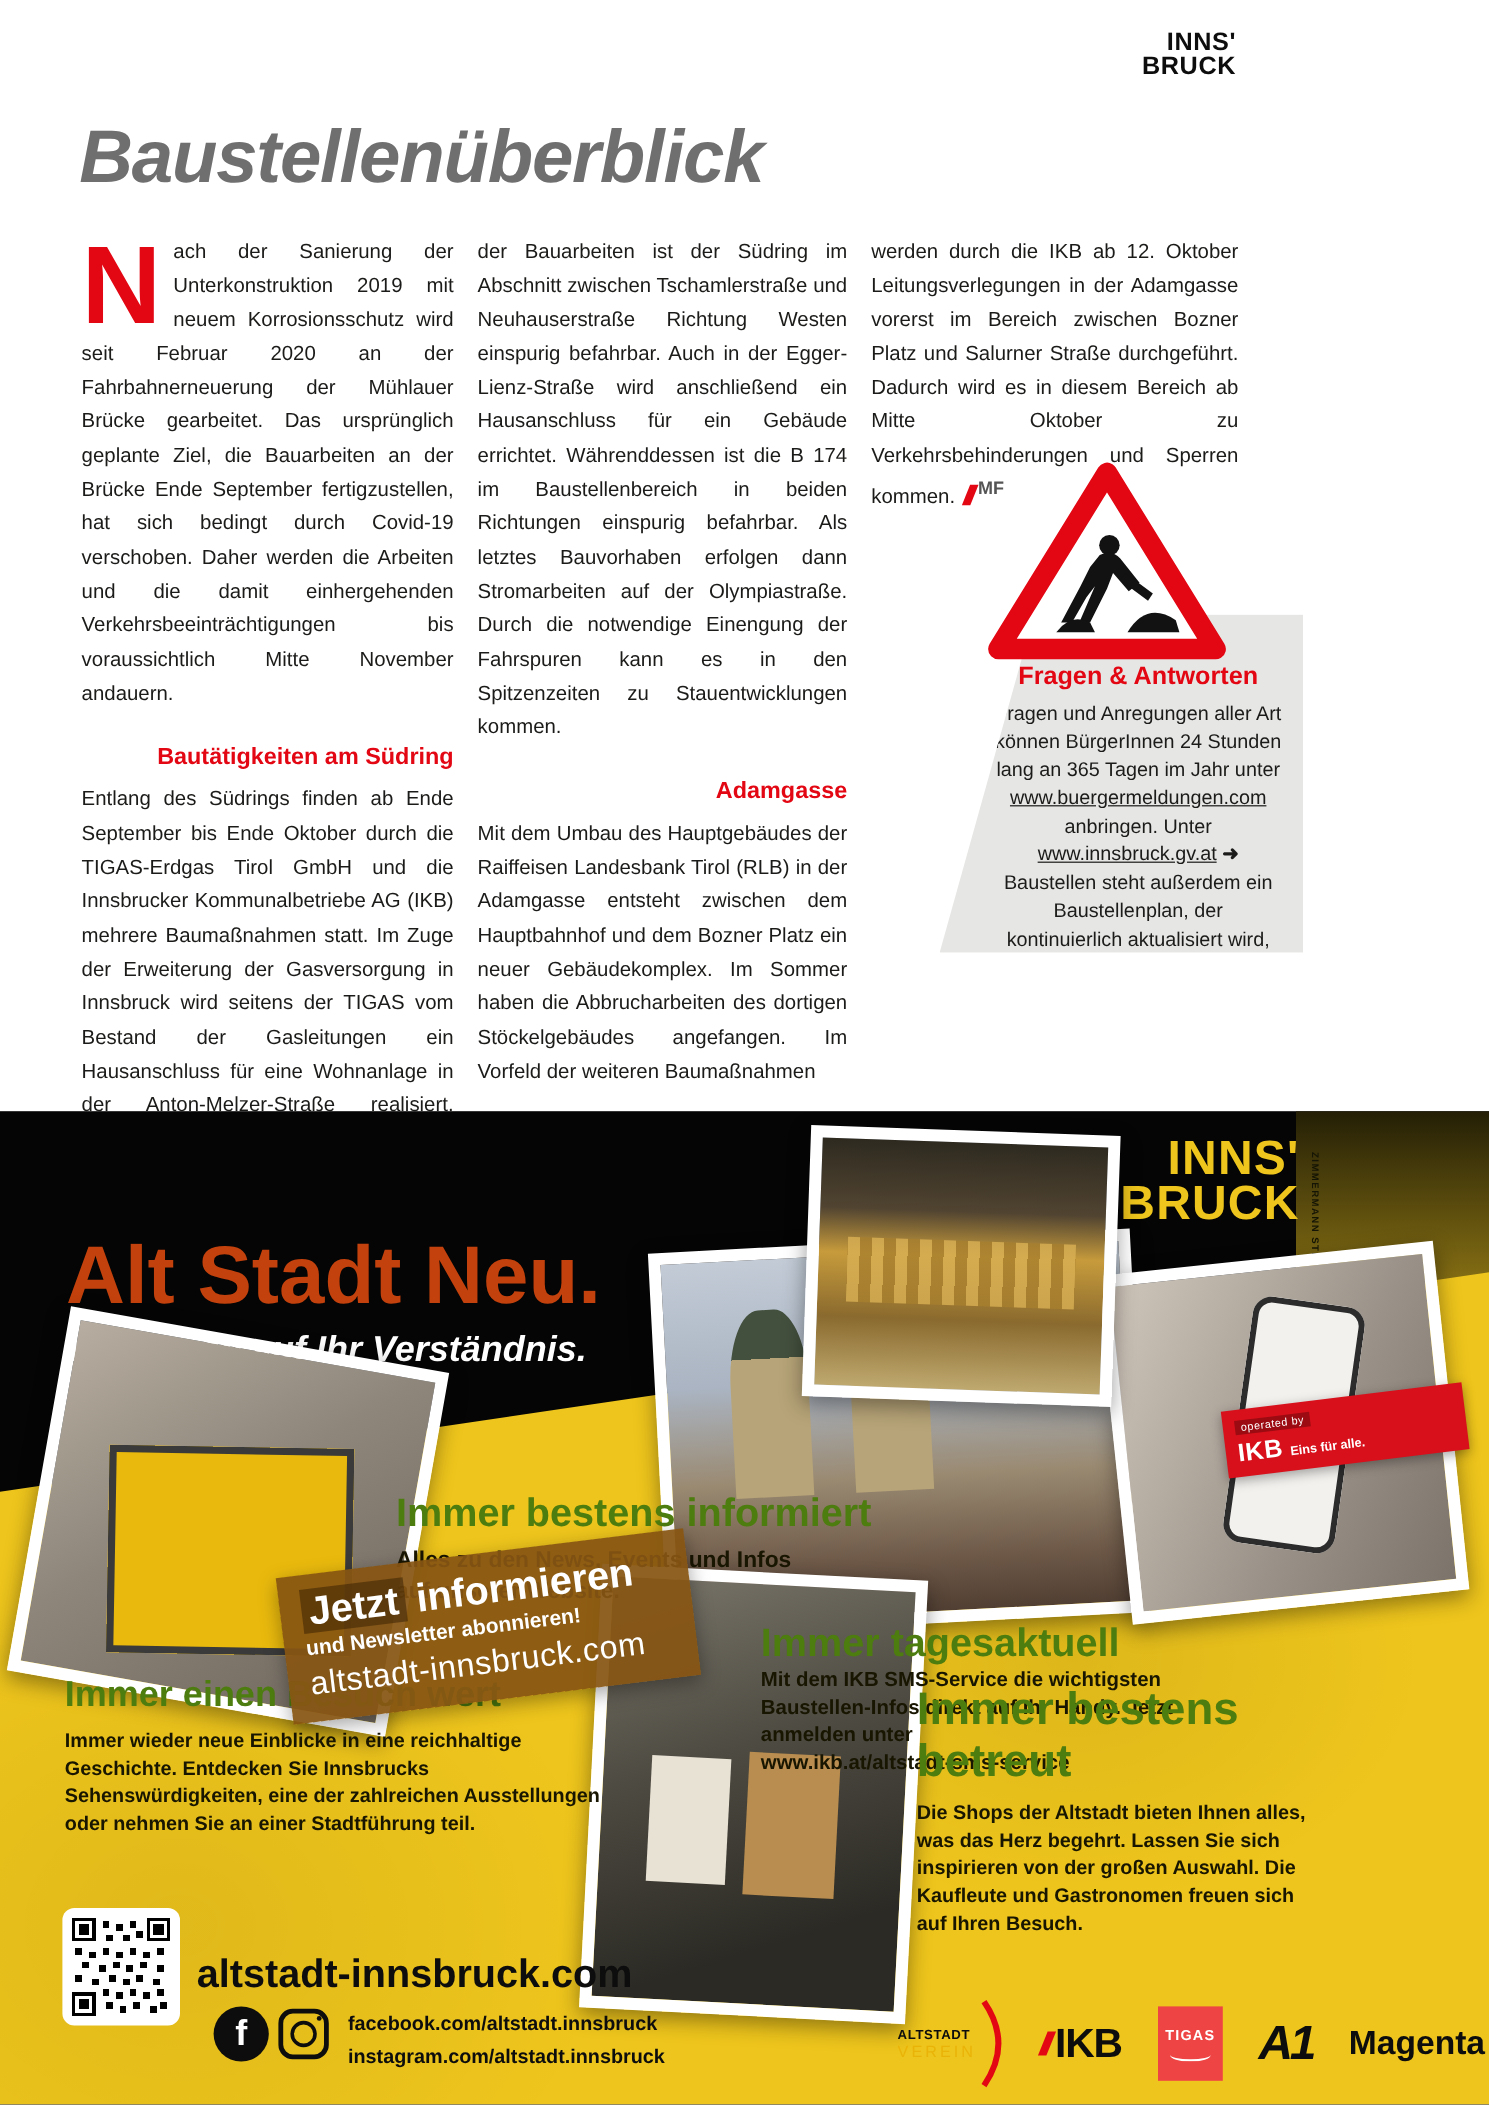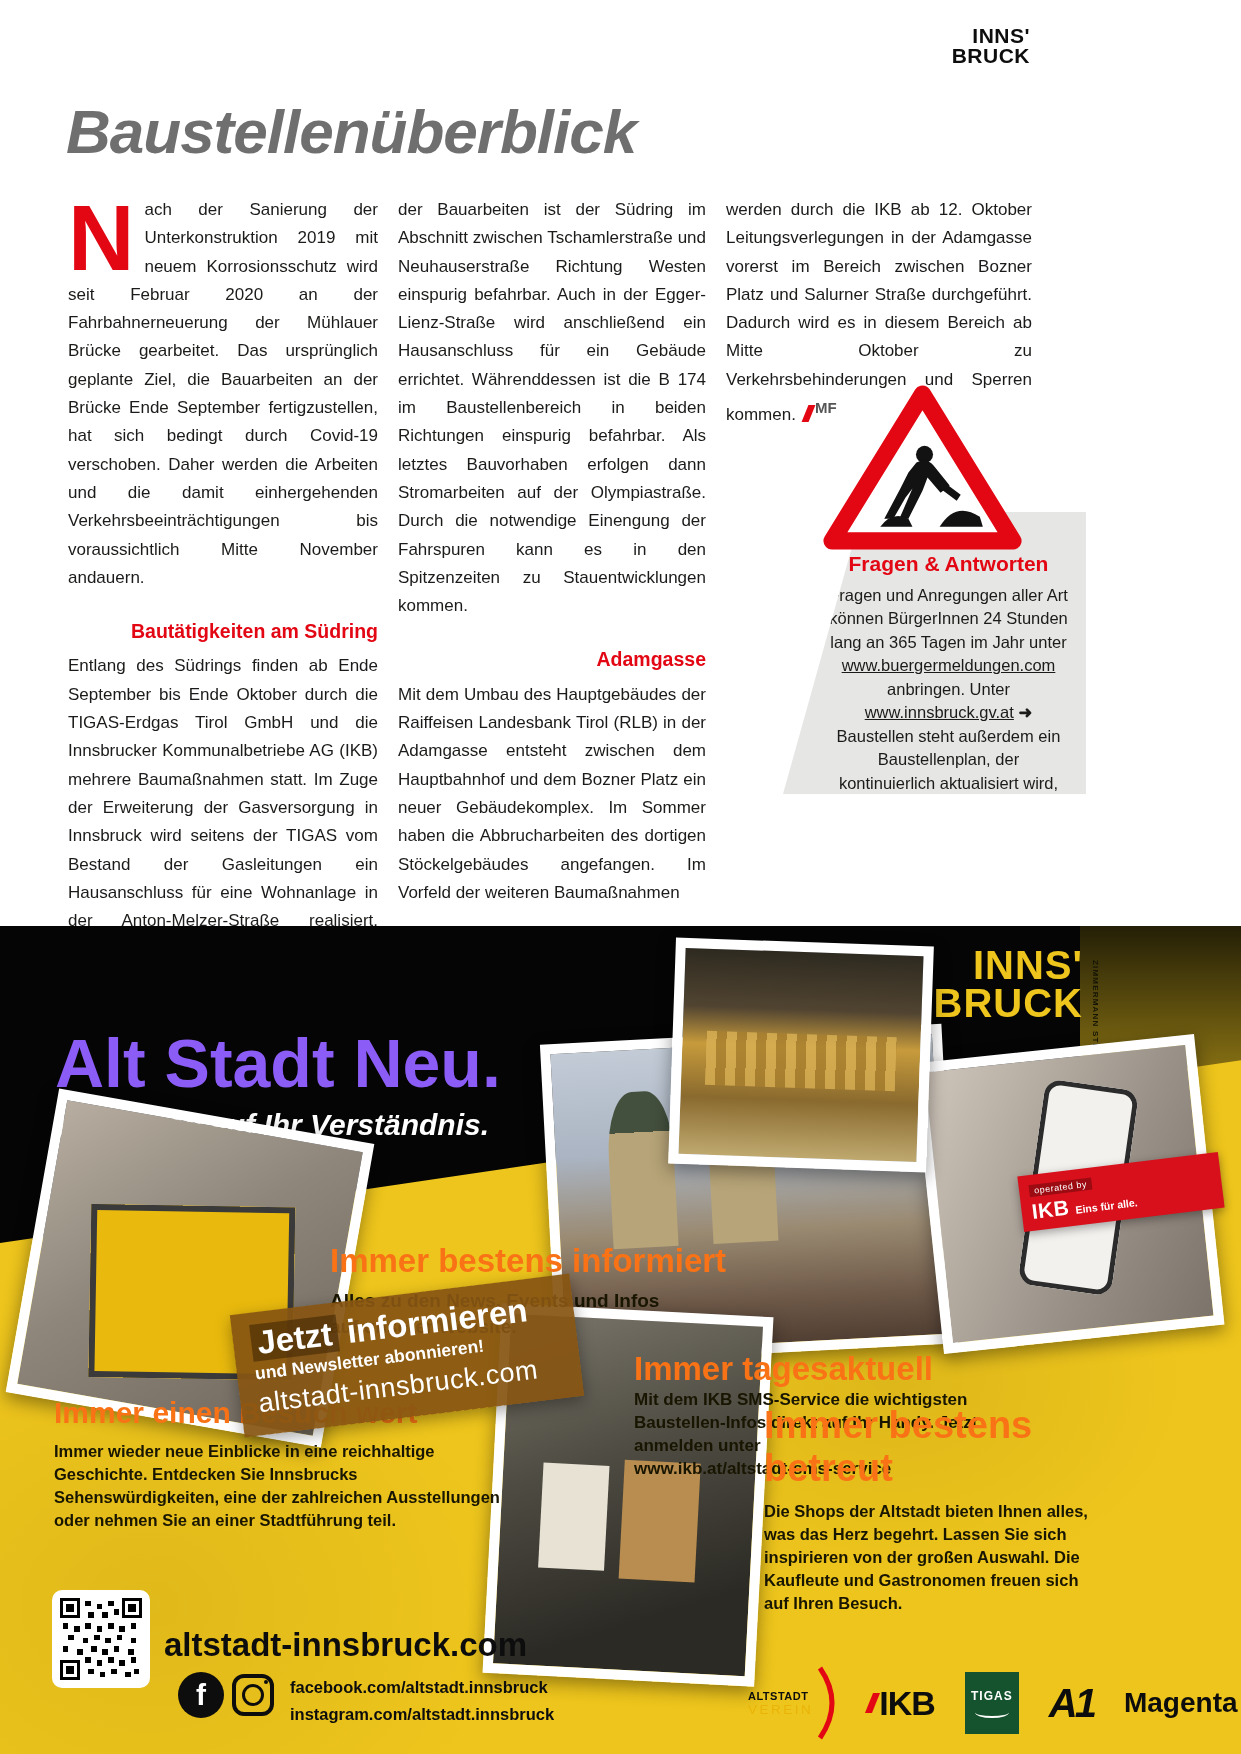--- a/index.html
+++ b/index.html
@@ -41,21 +41,21 @@
   .photo-credit{position:absolute;left:1100px;top:34px;transform:rotate(90deg);
      transform-origin:left top;font-size:8px;letter-spacing:1.2px;color:#151505;z-index:4;font-weight:700;}
   .yellow-field{position:absolute;inset:0;z-index:2;
      clip-path:polygon(0 38.3%,100% 16.2%,100% 100%,0 100%);
      background:
        radial-gradient(420px 300px at 72% 55%, rgba(0,0,0,.07), transparent 70%),
        radial-gradient(520px 420px at 12% 82%, rgba(0,0,0,.06), transparent 70%),
        linear-gradient(#eec51c,#eec51c);}
   .ad-logo{position:absolute;right:158px;top:20px;text-align:right;color:#eec51c;
      font-size:40px;font-weight:800;line-height:38px;letter-spacing:1px;z-index:3;}
-  .ad-headline{position:absolute;left:55px;top:98px;margin:0;color:#8b5cf6;font-size:68px;
+  .ad-headline{position:absolute;left:55px;top:98px;margin:0;color:#c2410c;font-size:68px;
      font-weight:800;z-index:3;}
   .ad-subheadline{position:absolute;left:57px;top:182px;margin:0;color:#fff;font-size:30px;
      font-style:italic;font-weight:600;z-index:3;}
 
   .photo{position:absolute;border:10px solid #fff;box-shadow:0 6px 18px rgba(0,0,0,.4);}
   .ph-tablet{left:30px;top:188px;width:300px;height:288px;transform:rotate(10deg);z-index:4;
      background:linear-gradient(140deg,#b7ada0,#8e867b 45%,#6f675c);}
   .ph-tablet::after{content:"";position:absolute;inset:28% 14% 12% 18%;background:#e9b90d;
      transform:rotate(-9deg);box-shadow:inset 0 0 0 6px #3a3a3a;}
   .ph-cathedral{left:548px;top:108px;width:382px;height:300px;transform:rotate(-3deg);z-index:4;
@@ -77,21 +77,21 @@
   .ph-shopping::before{content:"";position:absolute;left:16%;top:42%;width:26%;height:30%;background:#e8e2d4;}
   .ph-shopping::after{content:"";position:absolute;left:48%;top:40%;width:30%;height:34%;background:#b98d4f;}
 
   .ribbon{position:absolute;left:1020px;top:238px;width:182px;transform:rotate(-7deg);
      background:#d8101c;color:#fff;padding:5px 10px 7px;z-index:6;box-shadow:0 3px 10px rgba(0,0,0,.35);}
   .ribbon-chip{display:inline-block;background:#9c0b12;font-size:9px;padding:1px 5px;letter-spacing:.5px;}
   .ribbon-row{display:flex;align-items:baseline;gap:6px;margin-top:2px;}
   .ribbon-brand{font-size:21px;font-weight:800;letter-spacing:.5px;}
   .ribbon-tagline{font-size:10.5px;font-weight:700;}
 
-  .ad-sec-title{margin:0;color:#f97316;font-weight:800;}
+  .ad-sec-title{margin:0;color:#4d7c0f;font-weight:800;}
   .ad-sec-body{color:#181500;font-weight:700;}
   .sec-informiert{position:absolute;left:330px;top:316px;z-index:5;}
   .sec-informiert .ad-sec-title{font-size:33px;}
   .sec-informiert .ad-sec-body{font-size:19px;line-height:26px;margin-top:8px;}
   .banner{position:absolute;left:236px;top:368px;width:306px;transform:rotate(-7deg);z-index:6;
      background:rgba(134,85,18,.93);color:#fff;padding:14px 18px 16px;box-shadow:0 5px 16px rgba(0,0,0,.35);}
   .banner-l1{font-size:33px;font-weight:700;line-height:34px;}
   .banner-l1 .chip{background:rgba(58,35,4,.55);padding:0 6px;}
   .banner-l2{font-size:17.5px;font-weight:700;margin-top:3px;}
   .banner-l3{font-size:27px;margin-top:4px;letter-spacing:.5px;}
@@ -118,21 +118,21 @@
   .ig-icon::before{content:"";position:absolute;right:2px;top:2px;width:4px;height:4px;
       background:#0d0d0d;border-radius:50%;}
   .social-urls{position:absolute;left:290px;top:748px;font-size:16.5px;font-weight:700;
       line-height:27px;color:#0d0d0d;z-index:5;}
   .partners{position:absolute;left:748px;top:738px;display:flex;align-items:center;gap:30px;z-index:5;color:#0d0d0d;}
   .av{display:flex;align-items:center;gap:4px;}
   .av-l1{font-size:11px;font-weight:800;letter-spacing:.5px;}
   .av-l2{font-size:13.5px;letter-spacing:2.5px;color:#eab308;}
   .ikb-logo{display:flex;align-items:center;font-size:34px;font-weight:900;letter-spacing:-1px;}
   .ikb-mark{display:inline-block;width:7px;height:20px;background:#e30613;transform:skewX(-22deg);margin-right:3px;}
-  .tigas-box{width:54px;height:62px;background:#14532d;color:#fff;display:flex;flex-direction:column;
+  .tigas-box{width:54px;height:62px;background:#ef4444;color:#fff;display:flex;flex-direction:column;
       align-items:center;justify-content:center;gap:4px;}
   .tigas-txt{font-size:12px;font-weight:800;letter-spacing:1px;}
   .tigas-swoosh{width:34px;height:9px;border-bottom:2px solid #fff;border-radius:50%;}
   .a1-logo{font-size:40px;font-weight:900;font-style:italic;letter-spacing:-3px;}
   .magenta-logo{font-size:28px;font-weight:800;}
 </style>
 </head>
 <body>
 
 <div class="page">

